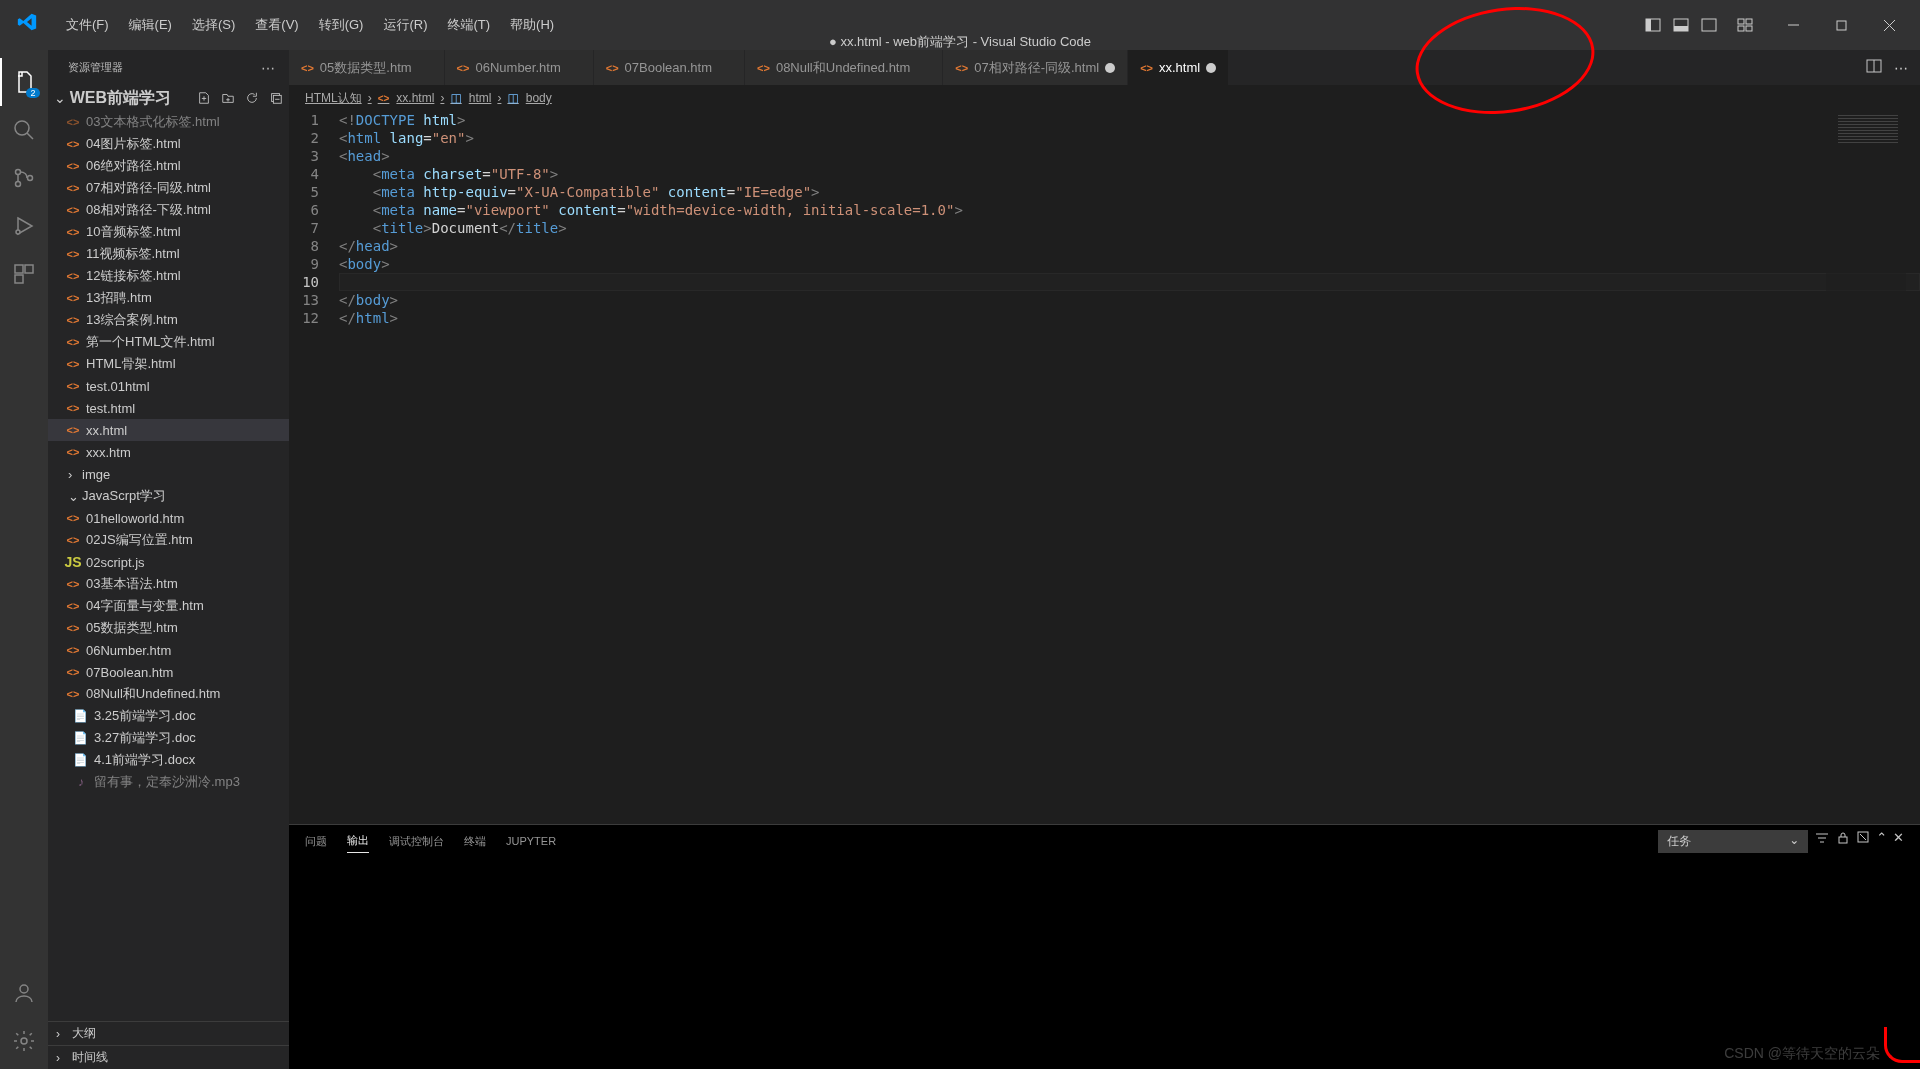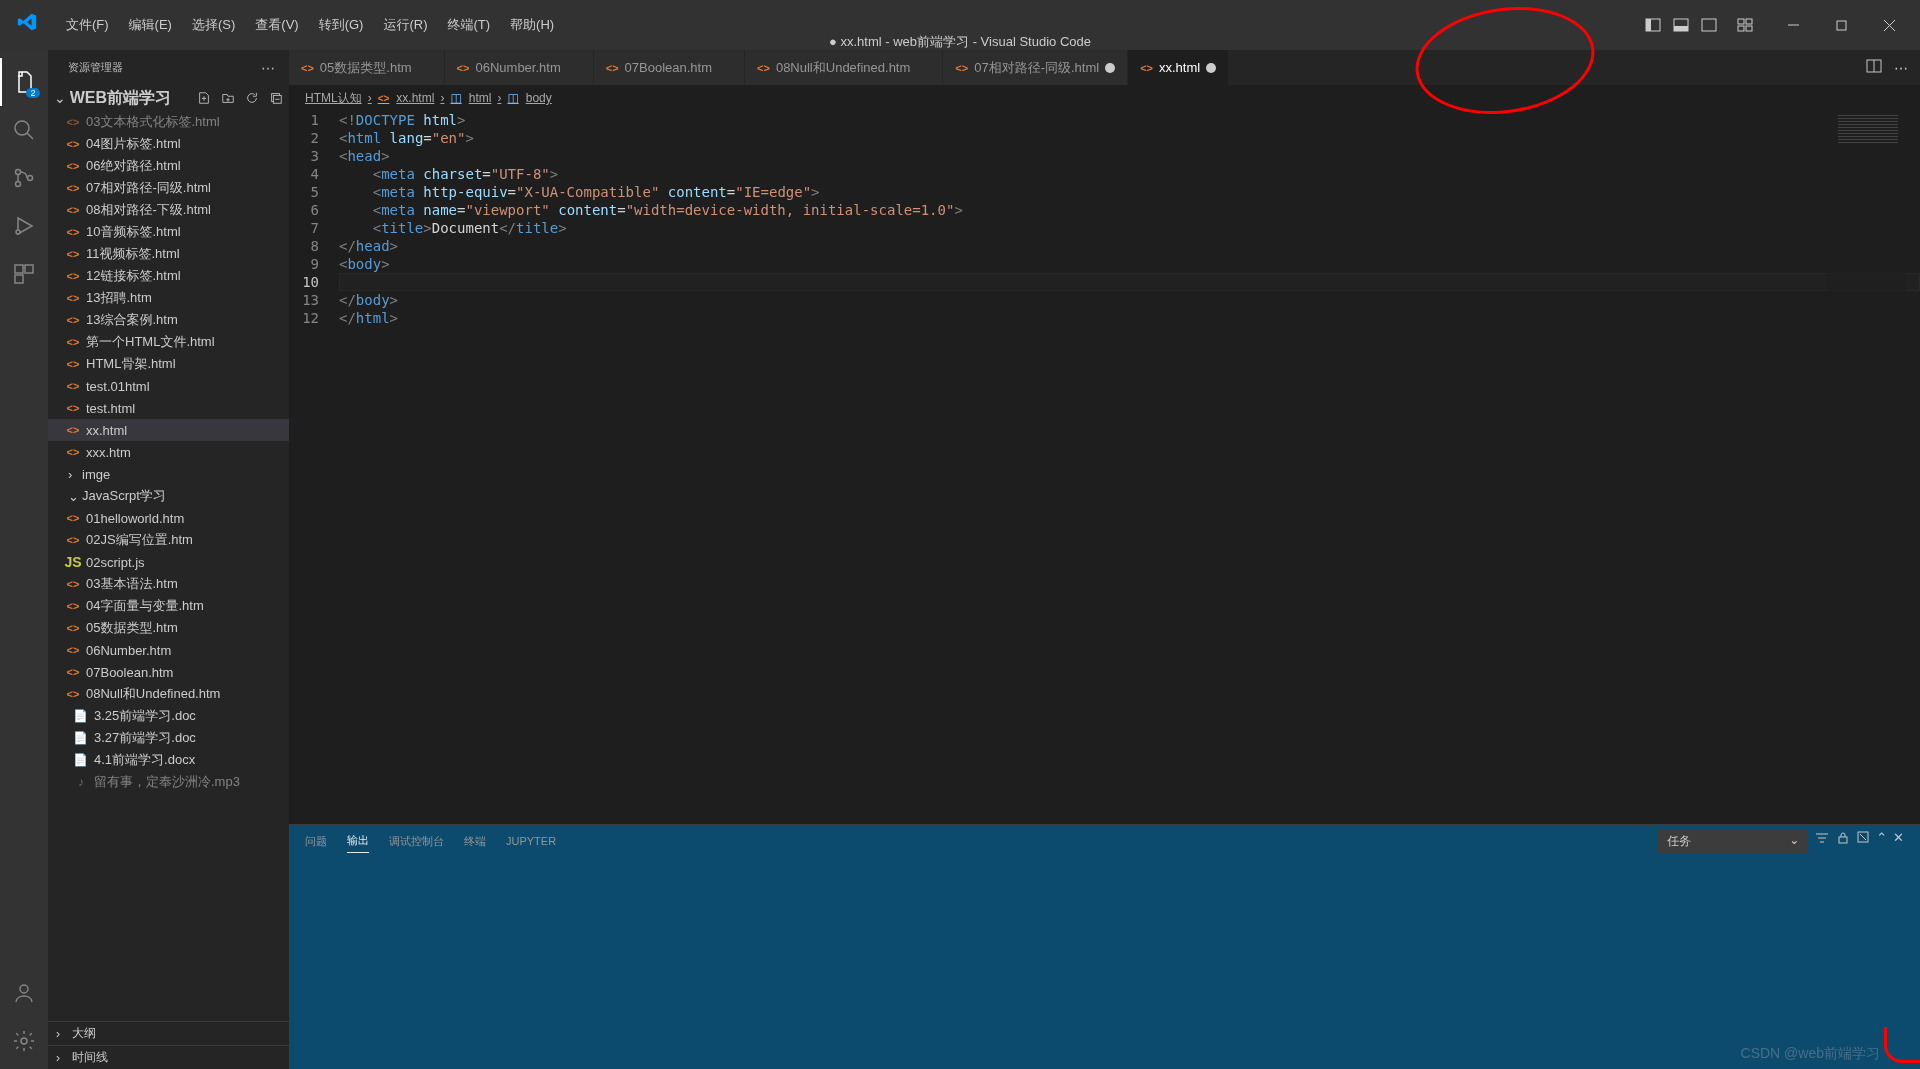--- a/index.html
+++ b/index.html
@@ -71,21 +71,21 @@
 .code .line.current { background: #2a2a2a4d; border:1px solid #282828;}
 .p-grey   { color: #808080; }
 .p-blue   { color: #569cd6; }
 .p-lblue  { color: #9cdcfe; }
 .p-orange { color: #ce9178; }
 .p-white  { color: #d4d4d4; }
 
 .minimap { position:absolute; top:0; right:14px; width:80px; height:100%; background:#1e1e1e; opacity:0.6; }
 .minimap .mini-lines { position:absolute; top:4px; right:8px; width:60px; height:30px; background: repeating-linear-gradient(to bottom, #5a5a5a 0 1px, transparent 1px 3px);}
 
-.panel { height: 245px; border-top: 1px solid #3c3c3c; background: #0c4a6e; display: flex; flex-direction: column; }
+.panel { height: 245px; border-top: 1px solid #3c3c3c; background: #000000; display: flex; flex-direction: column; }
 .panel-tabs { height: 32px; display: flex; align-items: center; padding: 0 16px; gap: 20px; }
 .panel-tabs .pt { font-size: 11px; color: #969696; cursor: pointer; padding: 4px 0; }
 .panel-tabs .pt.active { color: #e7e7e7; border-bottom: 1px solid #e7e7e7; }
 .panel-tabs .right { margin-left: auto; display: flex; align-items: flex-start; gap: 6px; }
 .panel-tabs .select { background: #3c3c3c; border: 1px solid #3c3c3c; color: #cccccc; padding: 2px 8px; font-size: 12px; width: 150px; display:flex; justify-content:space-between;}
 .panel-tabs .pi { cursor:pointer; color:#c5c5c5;}
 
 .annotation { position: absolute; border: 3px solid #ff0000; border-radius: 50%; pointer-events: none; z-index: 100; }
 .watermark { position:absolute; bottom:6px; right:40px; color:rgba(200,200,200,0.3); font-size:14px; pointer-events:none; z-index:50;}
 .sqg { position:absolute; bottom:6px; right:-14px; width:50px; height:36px; border-left:3px solid #ff0000; border-bottom:3px solid #ff0000; border-radius:0 0 0 18px; z-index:50; pointer-events:none;}
@@ -487,13 +487,13 @@
             <span class="pi">✕</span>
           </div>
         </div>
       </div>
     </div>
   </div>
 </div>
 
 <div class="annotation" style="top:8px; left:1415px; width:180px; height:105px; transform:rotate(-8deg);"></div>
 <div class="sqg"></div>
-<div class="watermark">CSDN @web前端学习</div>
+<div class="watermark">CSDN @等待天空的云朵</div>
 
 </body></html>

